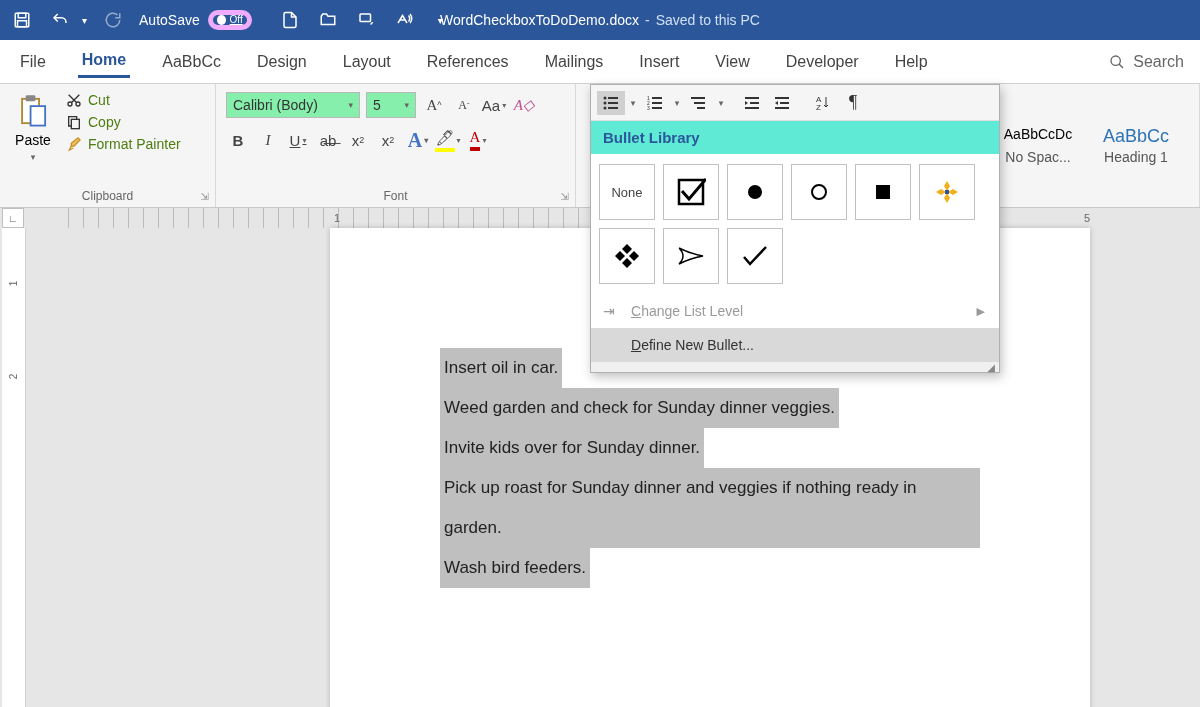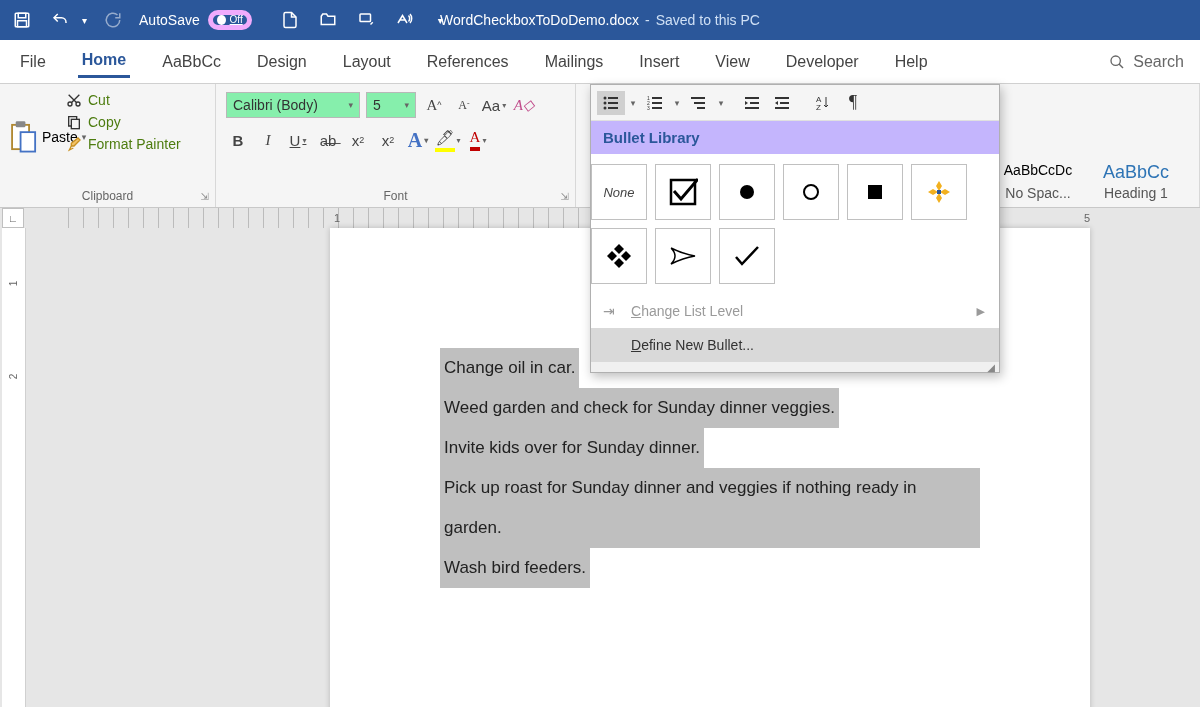--- a/index.html
+++ b/index.html
@@ -25,53 +25,53 @@
   
   .ribbon { height: 124px; background: #f5f5f5; display: flex; border-bottom: 1px solid #c8c8c8; position:relative;}
   .group { border-right: 1px solid #d8d8d8; display:flex; flex-direction:column; }
   .group-body { flex:1; display:flex; }
   .group-label { height:22px; font-size:12px; color:#666; text-align:center; display:flex; align-items:center; justify-content:center; position:relative;}
   .group-label .launcher { position:absolute; right:6px; font-size:10px; color:#888;}
   
   
   .clipboard { width:216px; }
   .clipboard .group-body { padding:6px 8px; gap:8px;}
-  .paste-big { display:flex; flex-direction:row; align-items:center; justify-content:flex-start; width:50px; cursor:pointer; gap:4px; padding-top:4px;}
+  .paste-big { display:flex; flex-direction:column; align-items:center; justify-content:flex-start; width:50px; cursor:pointer; gap:4px; padding-top:4px;}
   .paste-big .icon-box { width:34px; height:34px; display:flex; align-items:center; justify-content:center;}
   .cliplist { display:flex; flex-direction:column; gap:6px; padding-top:2px;}
   .cliplist .row { display:flex; align-items:center; gap:6px; font-size:14px; color:#4d7c0f; cursor:pointer;}
   
   
   .fontg { width:360px; }
   .fontg .group-body { flex-direction:column; padding:8px 10px; gap:10px;}
   .fontrow { display:flex; align-items:center; gap:6px;}
   .combo { height:26px; border:1px solid #b8b8b8; background:#86efac; display:flex; align-items:center; padding:0 6px; font-size:14px; color:#333; cursor:pointer; justify-content:space-between;}
   .combo.font { width:134px;}
   .combo.size { width:50px;}
   .smallbtn { width:24px; height:24px; display:flex; align-items:center; justify-content:center; color:#444; cursor:pointer; font-size:15px;}
   .smallbtn.drop::after { content:"▾"; font-size:8px; margin-left:2px; color:#666;}
   
   
   .parag { width:310px; }
   .parag .group-body { flex-direction:column; padding:8px 10px; gap:12px;}
   
   
   .stylesg { flex:1; min-width:0; }
-  .stylesg .group-body { padding:6px 8px; gap:6px; align-items:flex-end; overflow:hidden;}
+  .stylesg .group-body { padding:6px 8px; gap:6px; align-items:center; overflow:hidden;}
   .stylecard { width:92px; height:62px; border:1px solid #d0d0d0; background:#fff; display:flex; flex-direction:column; align-items:center; justify-content:center; cursor:pointer; }
   .stylecard.first { border:2px solid #f2b01e;}
   .stylecard .sample { font-size:14px; color:#333;}
   
   
   .bullet-dd { position:absolute; left:590px; top:0; width:410px; background:#fff; border:1px solid #b0b0b0; box-shadow:2px 4px 10px rgba(0,0,0,0.25); z-index:20; }
   .bullet-dd .para-icons { height:36px; display:flex; align-items:center; gap:2px; padding:4px 6px; background:#f5f5f5; border-bottom:1px solid #e0e0e0;}
   .bullet-dd .para-icons .pi { width:28px; height:24px; display:flex; align-items:center; justify-content:center; cursor:pointer; font-size:14px; color:#333;}
   .bullet-dd .para-icons .pi.active { background:#d0d0d0; }
-  .bullet-dd .hdr { padding:8px 12px; font-size:15px; color:#2b579a; font-weight:600; background:#c4b5fd;}
-  .bullet-dd .grid { display:flex; flex-wrap:wrap; gap:8px; padding:10px 0;font-style:italic;}
+  .bullet-dd .hdr { padding:8px 12px; font-size:15px; color:#2b579a; font-weight:600; background:#5eead4;}
+  .bullet-dd .grid { display:flex; flex-wrap:wrap; gap:8px; padding:10px 8px;}
   .bullet-dd .cell { width:56px; height:56px; border:1px solid #c0c0c0; display:flex; align-items:center; justify-content:center; cursor:pointer; font-size:24px; background:#fff;}
   .bullet-dd .cell.none { font-size:13px; color:#444;}
   .bullet-dd .menuitem { height:34px; display:flex; align-items:center; padding:0 14px 0 40px; font-size:14px; color:#666; cursor:pointer; position:relative;}
   .bullet-dd .menuitem.disabled { color:#9a9a9a;}
   .bullet-dd .menuitem.hl { background:#d9d9d9; color:#333;}
   .bullet-dd .menuitem .ic { position:absolute; left:12px; font-size:14px;}
   .bullet-dd .menuitem .arrow { margin-left:auto; font-size:11px;}
   .bullet-dd .resize { height:10px; background:#f0f0f0; text-align:right; padding-right:4px; font-size:10px; color:#888;}
   
   
@@ -422,20 +422,20 @@
   </div>
 </div>
 
 <div class="workspace">
   <div class="v-ruler">
     <span class="vn">1</span>
     <span class="vn">2</span>
   </div>
   <div class="page" style="top:0">
     <div class="doc-lines">
-      <span class="doc-line">Change oil in car.</span>
+      <span class="doc-line">Insert oil in car.</span>
       <span class="doc-line">Weed garden and check for Sunday dinner veggies.</span>
       <span class="doc-line">Invite kids over for Sunday dinner.</span>
       <span class="doc-line">Pick up roast for Sunday dinner and veggies if nothing ready in garden.</span>
       <span class="doc-line">Wash bird feeders.</span>
     </div>
   </div>
 </div>
 
 </body></html>

